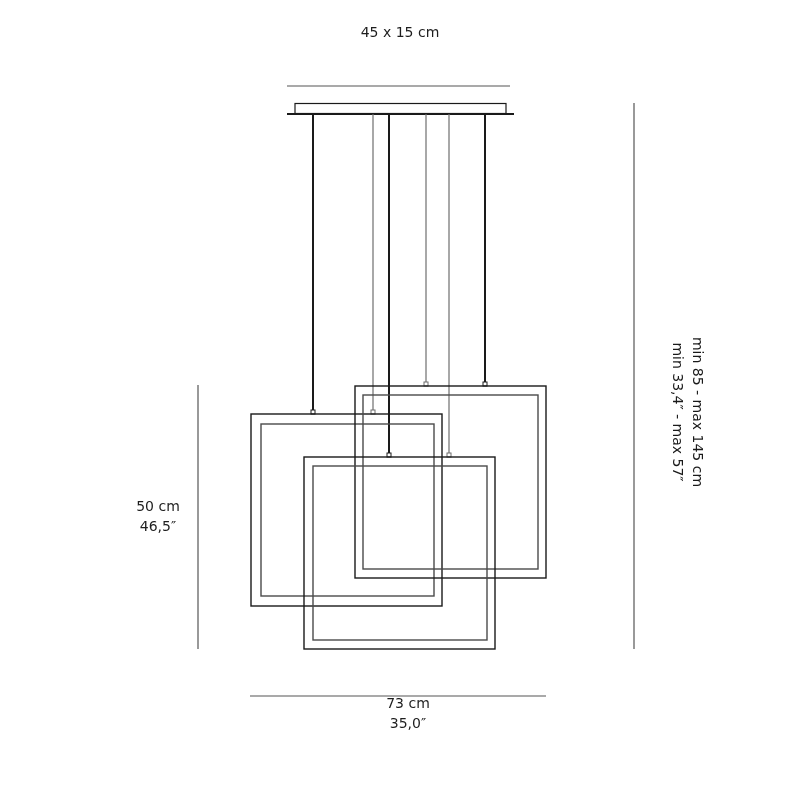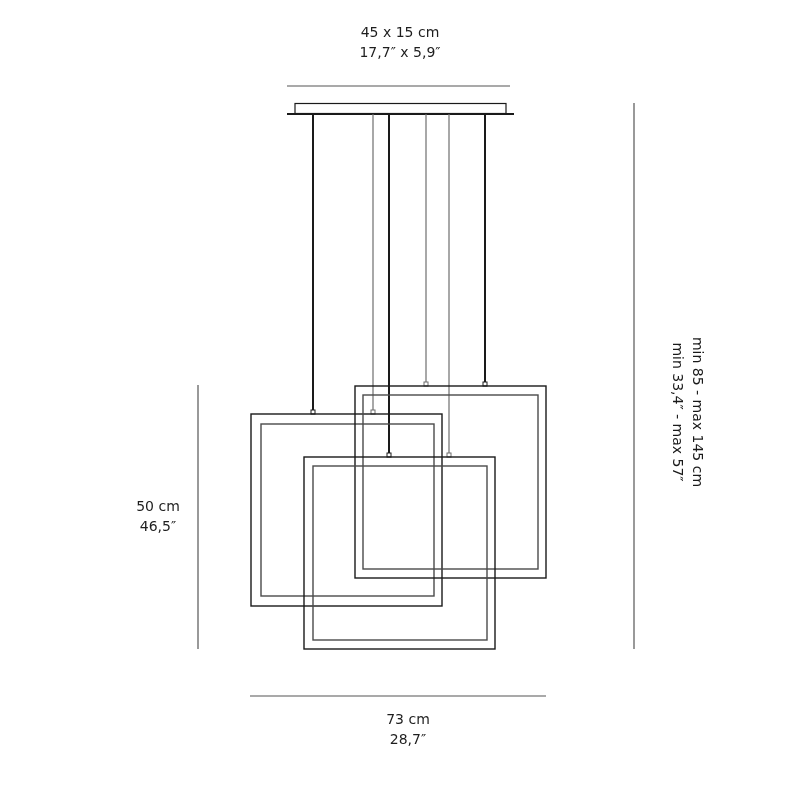--- a/index.html
+++ b/index.html
@@ -2,21 +2,21 @@
 <html><head>
   <meta charset="utf-8">
   <style>
     html, body { margin: 0; padding: 0; background: #ffffff; }
     body { width: 800px; height: 800px; position: relative; overflow: hidden;
            font-family: "DejaVu Sans", "Liberation Sans", sans-serif; color: #1a1a1a; }
     .label { position: absolute; font-size: 14px; line-height: 20px; text-align: center; white-space: nowrap; color: #1e1e1e; }
     .label span { display: block; }
     #lbl-top { left: 300px; top: 22px; width: 200px; }
     #lbl-left { left: 108px; top: 496px; width: 100px; }
-    #lbl-bottom { left: 348px; top: 709px; width: 120px; }
+    #lbl-bottom { left: 348px; top: 693px; width: 120px; }
     #lbl-right { position: absolute; left: 688px; top: 412px; transform: translate(-50%, -50%) rotate(90deg);
                  font-size: 14px; line-height: 20px; text-align: center; white-space: nowrap; }
     #lbl-right span { display: block; }
     svg.drawing { position: absolute; left: 0; top: 0; }
   </style>
 </head>
 <body>
 
 <svg class="drawing" width="800" height="800" viewBox="0 0 800 800" xmlns="http://www.w3.org/2000/svg">
 
@@ -61,29 +61,28 @@
     </g>
     <g>
       <rect x="304" y="457" width="191" height="192" stroke="#1a1a1a" stroke-width="1.4"></rect>
       <rect x="313" y="466" width="174" height="174" stroke="#4a4a4a" stroke-width="1.4"></rect>
     </g>
   </g>
 </svg>
 
 <div id="lbl-top" class="label">
   <span>45 x 15 cm</span>
-  <span>17,7″ x 5,9″</span>
 </div>
 
 <div id="lbl-right">
   <span>min 85 - max 145 cm</span>
   <span>min 33,4″ - max 57″</span>
 </div>
 
 <div id="lbl-left" class="label">
   <span>50 cm</span>
   <span>46,5″</span>
 </div>
 
 <div id="lbl-bottom" class="label">
   <span>73 cm</span>
-  <span>28,7″</span>
+  <span>35,0″</span>
 </div>
 
 </body></html>

